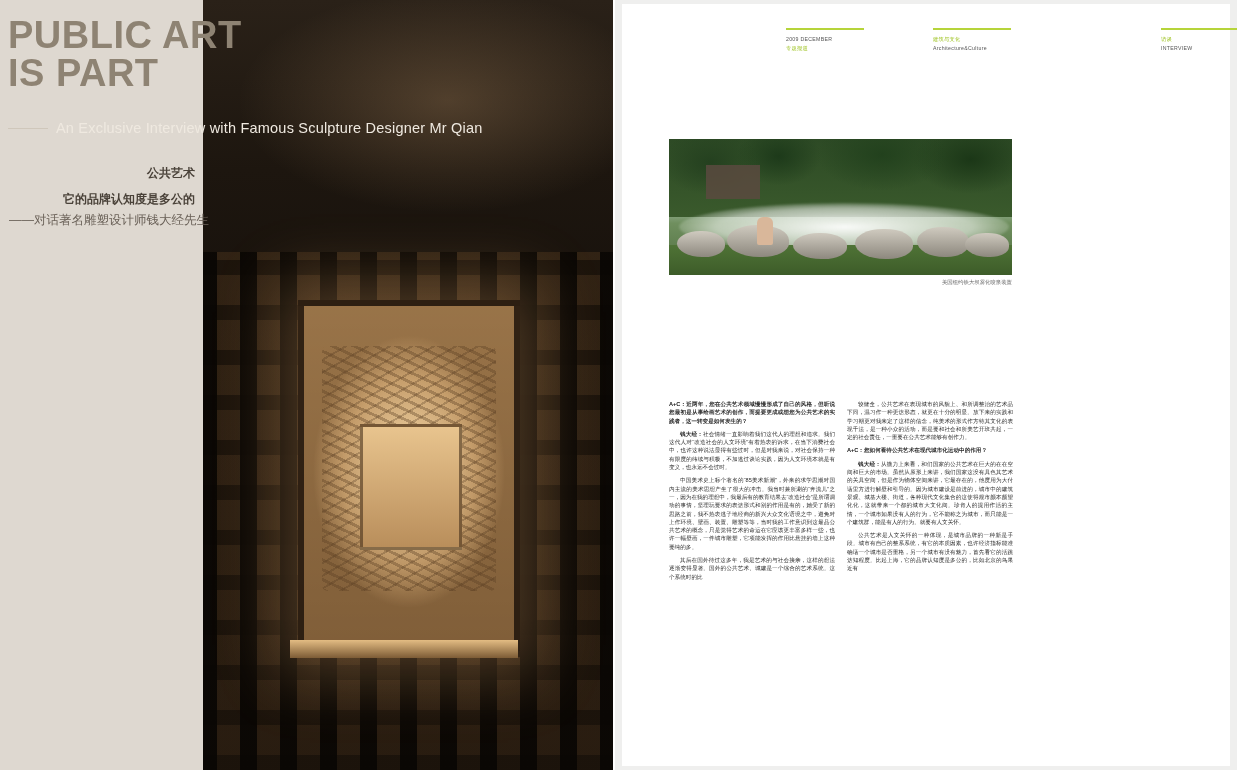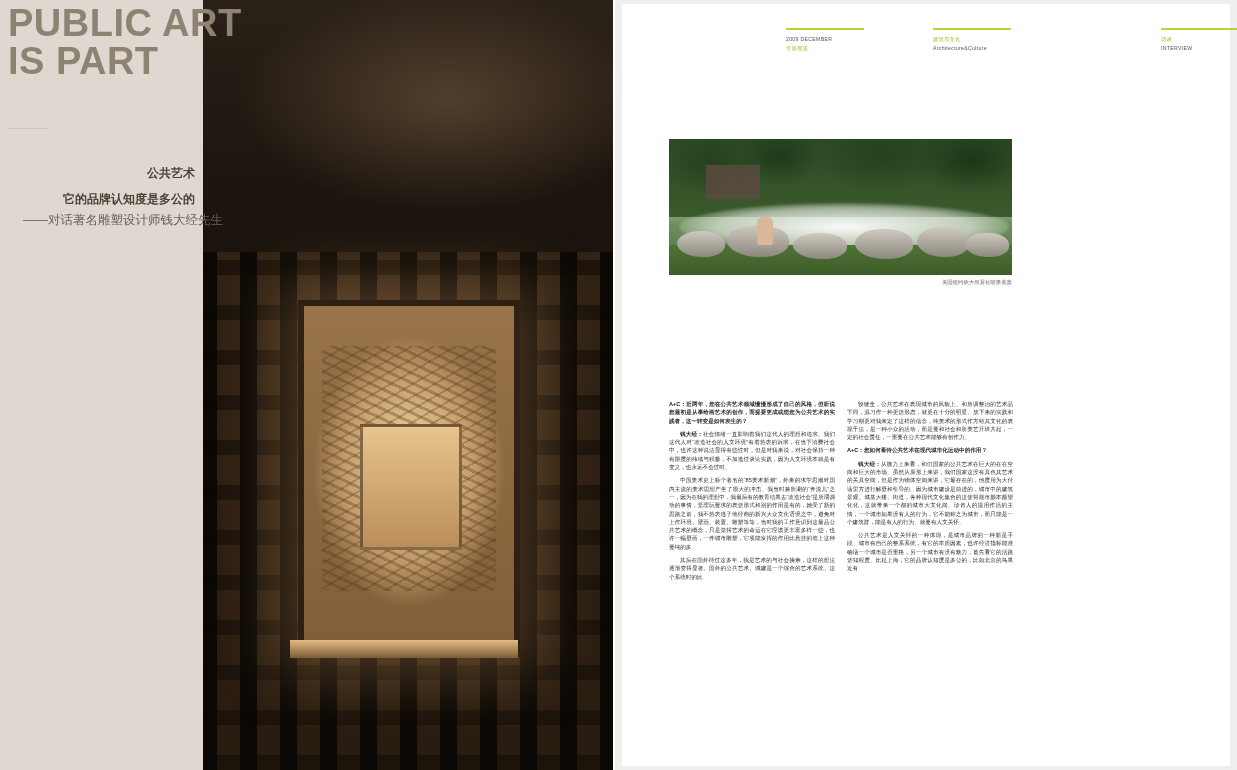--- a/index.html
+++ b/index.html
@@ -41,28 +41,28 @@
     background:
       repeating-linear-gradient(25deg, rgba(90,62,34,.35) 0 3px, rgba(0,0,0,0) 3px 9px),
       repeating-linear-gradient(-30deg, rgba(80,55,30,.28) 0 2px, rgba(0,0,0,0) 2px 11px);
     border-radius:6px;}
   .carving:after{content:"";position:absolute;left:56px;top:118px;width:96px;height:120px;
     background:linear-gradient(180deg,#e8c48e,#b98e5b);border:3px solid rgba(70,48,26,.6);}
   .pedestal{position:absolute;left:290px;top:640px;width:228px;height:18px;background:linear-gradient(180deg,#e3bc83,#7d5c36);}
 
   
   .title-block{position:absolute;left:0;top:0;width:203px;height:770px;background:#ded8d0;}
-  .title-en{position:absolute;left:8px;top:4px;width:520px;color:#8e8373;font-weight:bold;
+  .title-en{position:absolute;left:8px;top:16px;width:520px;color:#8e8373;font-weight:bold;
     font-size:38px;line-height:38px;letter-spacing:.5px;}
   .title-en .l1{color:#8e8373;}
   .subtitle-en{position:absolute;left:8px;top:120px;width:600px;color:#efe9e0;font-size:14.5px;letter-spacing:.2px;}
   .subtitle-en .dash{display:inline-block;width:40px;border-top:1px solid #cfc7bb;vertical-align:4px;margin-right:8px;}
   .title-cn{position:absolute;left:0;top:160px;width:203px;text-align:right;padding-right:8px;box-sizing:border-box;
     color:#4a4239;font-weight:bold;font-size:12px;line-height:26px;}
-  .sub-cn{position:absolute;left:15px;top:212px;width:262px;text-align:left;padding-left:8px;box-sizing:border-box;
+  .sub-cn{position:absolute;left:1px;top:212px;width:262px;text-align:left;padding-left:8px;box-sizing:border-box;
     color:#6a6158;font-size:12.5px;}
 
   
   .right-page{position:absolute;left:615px;top:0;width:622px;height:770px;background:#efefee;}
   .sheet{position:absolute;left:7px;top:4px;width:608px;height:762px;background:#ffffff;}
   .hdr-group{position:absolute;top:0;display:flex;flex-direction:column;gap:2px;}
   .hdr-line{border-top:2px solid #b6d43a;width:78px;margin-bottom:4px;}
   .hdr-a{font-size:5.2px;color:#555;letter-spacing:.3px;line-height:7px;}
   .hdr-b{font-size:5.2px;color:#9ac018;letter-spacing:.3px;line-height:7px;}
 
@@ -111,21 +111,21 @@
     <div class="pedestal"></div>
 
     <div class="title-block"></div>
 
     <div class="title-en">
       <div class="l1">PUBLIC ART</div>
       <div class="l1">IS PART</div>
     </div>
 
     <div class="subtitle-en">
-      <span class="dash"></span>
+      <span class="dash"></span><span>An Exclusive Interview with Famous Sculpture Designer Mr Qian</span>
     </div>
 
     <div class="title-cn">
       <div>公共艺术</div>
       <div>它的品牌认知度是多公的</div>
     </div>
 
     <div class="sub-cn">——对话著名雕塑设计师钱大经先生</div>
   </div>
 

